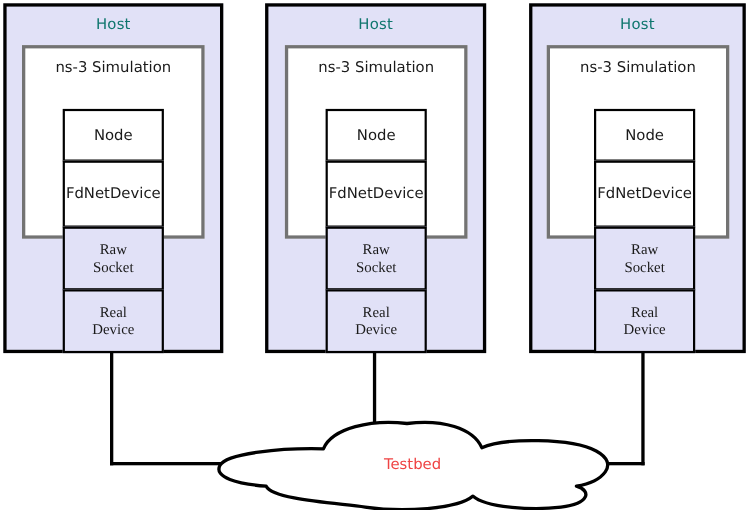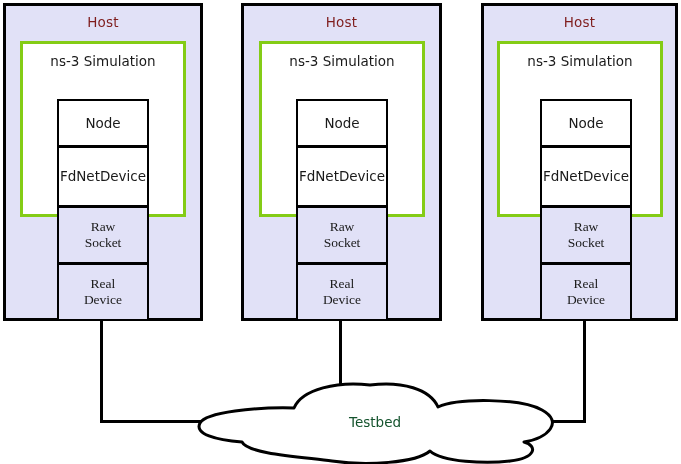--- a/index.html
+++ b/index.html
@@ -24,28 +24,28 @@
     background: #e1e1f7;
     border: 3px solid #000000;
   }
   .host-label {
     position: absolute;
     left: 0;
     right: 0;
     top: 8px;
     text-align: center;
     font-size: 13.5px;
-    color: #7f1d1d;
+    color: #0f766e;
     letter-spacing: 0.2px;
   }
   .sim-box {
     position: absolute;
     box-sizing: border-box;
     background: #ffffff;
-    border: 3px solid #84cc16;
+    border: 3px solid #737373;
   }
   .sim-label {
     position: absolute;
     left: 0;
     right: 0;
     top: 9px;
     text-align: center;
     font-size: 13.5px;
     color: #1a1a1a;
   }
@@ -77,21 +77,21 @@
 
   .cloud-wrap {
     position: absolute;
   }
   .cloud-label {
     position: absolute;
     left: 0;
     right: 0;
     text-align: center;
     font-size: 13.5px;
-    color: #14532d;
+    color: #ef4444;
   }
 </style>
 </head>
 <body>
 
 <div id="diagram">
 
   <div class="host" style="left:3px; top:3px; width:200px; height:318px;">
     <div class="host-label">Host</div>
   </div>

